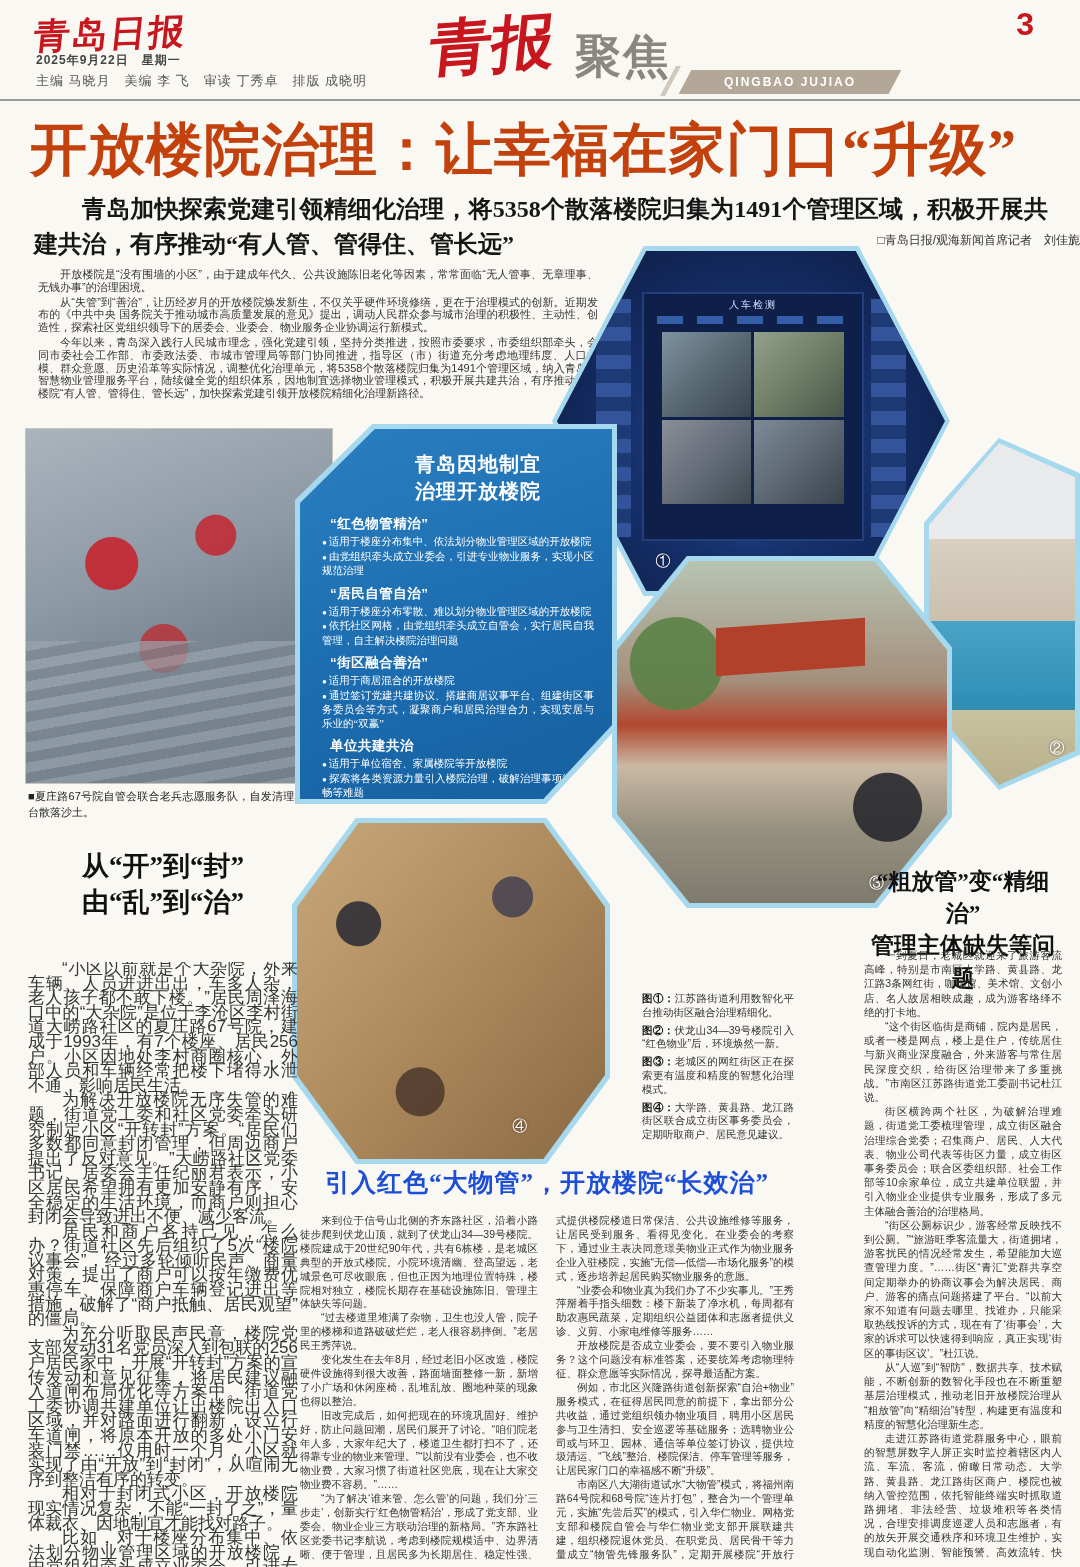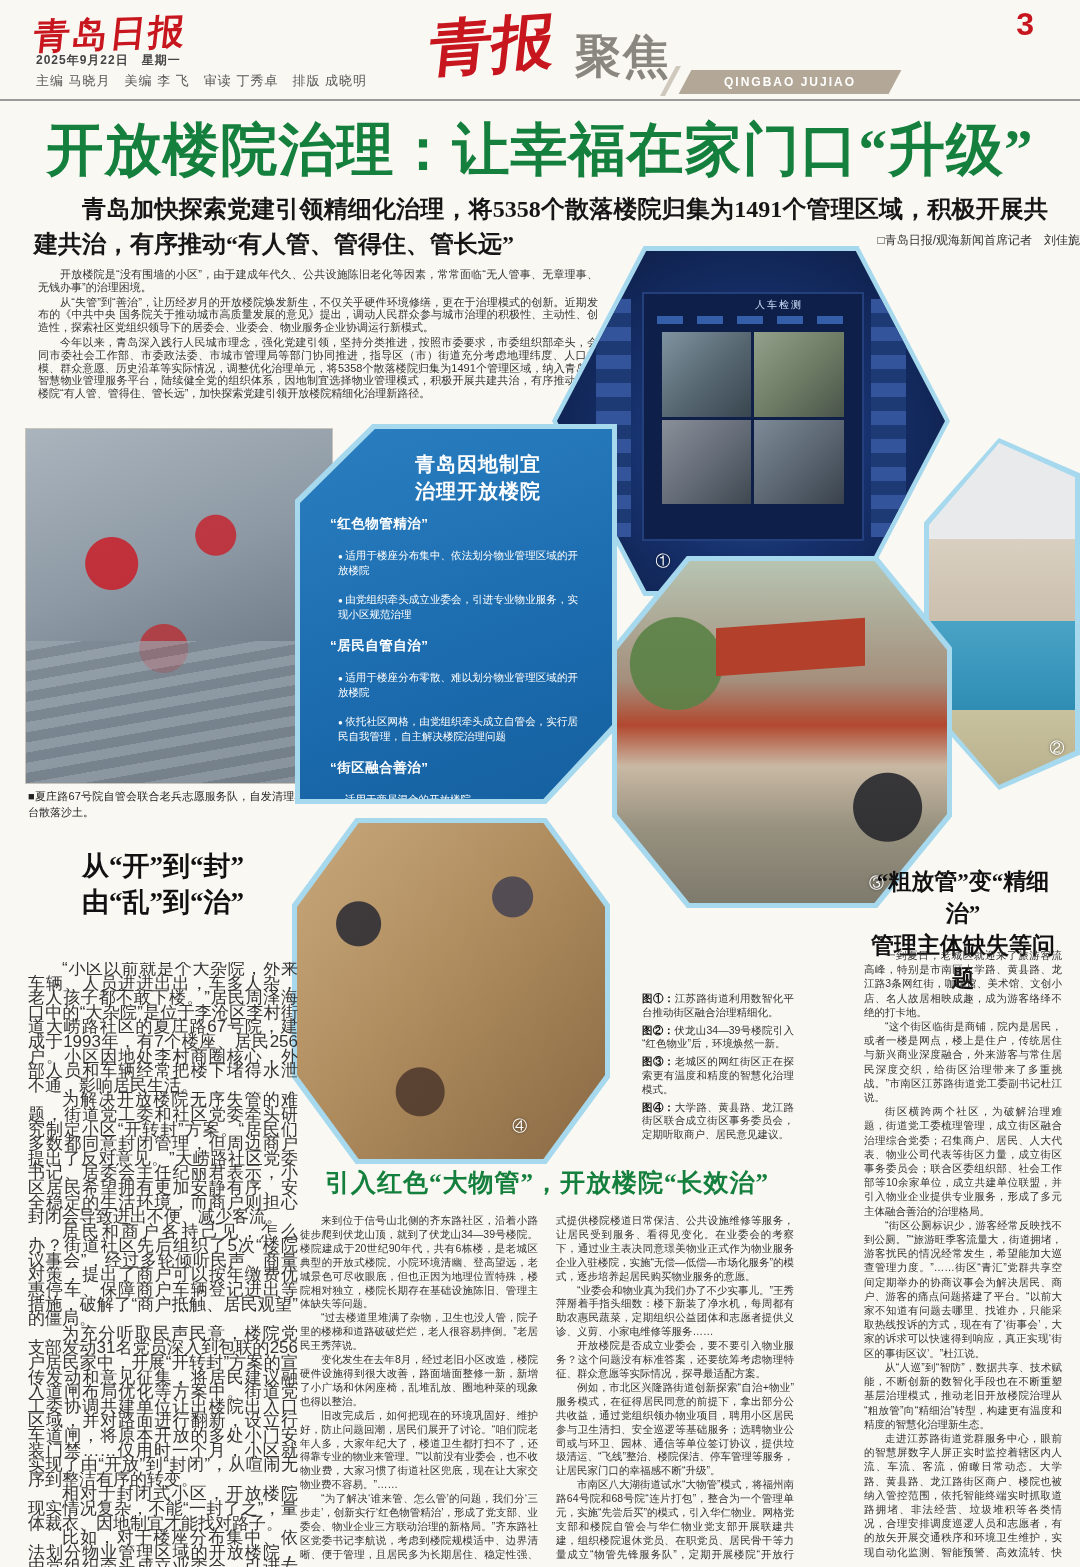--- a/index.html
+++ b/index.html
@@ -31,22 +31,22 @@
     transform:skewX(-28deg);
   }
   .masthead-badge span{
     display:block;transform:skewX(28deg);color:#fff;font-size:12px;font-weight:bold;
     letter-spacing:2px;line-height:24px;text-align:center;
   }
   .masthead-slash{position:absolute;left:238px;top:54px;width:34px;height:30px;border-left:5px solid #cfc8bc;transform:skewX(-28deg);}
   .pageno{position:absolute;right:46px;top:6px;font-size:32px;font-weight:bold;color:#c8161e;}
   
   .headline{
-    position:absolute;left:30px;top:114px;width:1020px;text-align:center;
-    font-size:57px;font-weight:900;letter-spacing:1px;color:#15803d;
+    position:absolute;left:30px;top:114px;width:1020px;text-align:left;
+    font-size:57px;font-weight:900;letter-spacing:1px;color:#c2410c;
     font-family:"Liberation Serif", serif;line-height:1.25;
   }
   .subhead{
     position:absolute;left:34px;top:192px;width:1014px;
     font-size:24px;font-weight:bold;color:#161616;line-height:1.45;text-align:justify;
     text-indent:2em;font-family:"Liberation Serif", serif;
   }
   .byline{position:absolute;left:0;top:232px;width:1080px;text-align:right;font-size:12px;color:#333;}
   
   .intro{
@@ -61,21 +61,21 @@
     position:absolute;color:#fff;font-size:15px;line-height:1;z-index:5;
     text-shadow:0 0 3px rgba(0,0,0,.6);
   }
   
   .hex-screen{left:552px;top:246px;width:398px;height:350px;background:#a6d8ee;
     clip-path:polygon(23% 0,77% 0,100% 50%,77% 100%,23% 100%,0 50%);}
   .hex-screen .hex-inner{clip-path:polygon(23% 0,77% 0,100% 50%,77% 100%,23% 100%,0 50%);
     background:
       radial-gradient(circle at 50% 55%, #2c5fa8 0%, #16306b 45%, #0c1a3e 100%);}
   .screen-frame{position:absolute;left:22%;top:12%;width:56%;height:72%;background:#0e1f49;border:2px solid #23407c;}
-  .screen-title{position:absolute;left:0;top:4px;width:100%;text-align:center;color:#cfe4ff;font-size:10px;letter-spacing:2px;padding-left:26px;}
+  .screen-title{position:absolute;left:0;top:4px;width:100%;text-align:center;color:#cfe4ff;font-size:10px;letter-spacing:2px;}
   .screen-stats{position:absolute;left:6%;top:22px;width:88%;height:8px;
     background:repeating-linear-gradient(90deg,#3e6fc0 0 26px,transparent 26px 40px);opacity:.8;}
   .feeds{position:absolute;left:8%;top:38px;width:84%;height:calc(86% - 38px);display:grid;grid-template-columns:1fr 1fr;grid-template-rows:1fr 1fr;gap:3px;}
   .feed{background:linear-gradient(135deg,#7f93a0,#55656f 55%,#394650);}
   .feed:nth-child(2){background:linear-gradient(135deg,#93a08b,#6c7a63 55%,#49544a);}
   .feed:nth-child(3){background:linear-gradient(135deg,#8a8f99,#626a75 55%,#3f4751);}
   .feed:nth-child(4){background:linear-gradient(135deg,#7e8a97,#596470 55%,#39424c);}
   .sidecol{position:absolute;top:14%;width:9%;height:70%;
     background:repeating-linear-gradient(180deg,#33549b 0 14px,#1d3a74 14px 28px);}
   .sidecol.l{left:10%;} .sidecol.r{right:10%;}
@@ -91,21 +91,21 @@
     background:repeating-linear-gradient(170deg,#9aa5ae 0 10px,#7c8791 10px 20px);opacity:.7;}
   
   .hex-info{left:295px;top:424px;width:322px;height:380px;background:#a6d8ee;
     clip-path:polygon(24% 0,100% 0,100% 80%,78% 100%,0 100%,0 20%);}
   .hex-info .hex-inner{clip-path:polygon(24% 0,100% 0,100% 80%,78% 100%,0 100%,0 20%);
     background:linear-gradient(160deg,#2a7fc0,#1b6bae 60%,#15609f);}
   .info-content{position:absolute;inset:0;padding:20px 18px 0 22px;color:#fff;overflow:hidden;}
   .info-title{text-align:center;font-size:20px;font-weight:900;line-height:1.35;margin:2px 0 10px 40px;letter-spacing:1px;}
   .info-sec{margin-bottom:7px;}
   .info-sec-title{font-size:13.5px;font-weight:900;margin:6px 0 2px 8px;letter-spacing:.5px;}
-  .info-sec li{font-size:10.5px;line-height:13.5px;list-style:none;text-align:justify;margin:16px;}
+  .info-sec li{font-size:10.5px;line-height:13.5px;list-style:none;text-align:justify;margin:0;font-family:Liberation Serif, serif;}
   .info-sec ul{margin:0;padding:0;}
   .info-sec li:before{content:"● ";font-size:8px;}
   
   .hex-pool{left:924px;top:438px;width:156px;height:352px;background:#a6d8ee;
     clip-path:polygon(0 24%,48% 0,100% 10%,100% 90%,48% 100%,0 76%);}
   .hex-pool .hex-inner{clip-path:polygon(0 24%,48% 0,100% 10%,100% 90%,48% 100%,0 76%);
     background:linear-gradient(180deg,#e9eaec 0%,#e9eaec 28%,#d9d0c1 28%,#cbbfae 52%,#49a3c6 52%,#2f8db4 78%,#c9c29f 78%,#b8b08c 100%);}
   
   .hex-street{left:612px;top:556px;width:340px;height:352px;background:#a6d8ee;
     clip-path:polygon(22% 0,78% 0,100% 26%,100% 74%,78% 100%,22% 100%,0 74%,0 26%);}
@@ -132,21 +132,21 @@
   .figcaps b{font-weight:900;color:#111;}
   .art-h-left{
     position:absolute;left:30px;top:848px;width:266px;text-align:center;
     font-size:27px;font-weight:900;line-height:1.35;color:#111;font-family:"Liberation Serif", serif;
   }
   .col-left{position:absolute;left:28px;top:926px;width:270px;height:614px;overflow:hidden;
     font-size:17px;line-height:14.6px;text-align:justify;color:#333;margin-top:36px;}
   .col-left p,.col-mid p,.col-right p{margin:0;text-indent:2em;}
   .art-h-mid{
     position:absolute;left:300px;top:1166px;width:494px;text-align:center;
-    font-size:25px;font-weight:900;color:#15803d;font-family:"Liberation Serif", serif;letter-spacing:1px;
+    font-size:25px;font-weight:900;color:#1d4ed8;font-family:"Liberation Serif", serif;letter-spacing:1px;
   }
   .col-mid{position:absolute;top:1214px;width:238px;height:346px;overflow:hidden;
     font-size:10.5px;line-height:13.9px;text-align:justify;color:#333;}
   .col-mid.c1{left:300px;} .col-mid.c2{left:556px;}
   .art-h-right{
     position:absolute;left:862px;top:866px;width:202px;text-align:center;
     font-size:23px;font-weight:900;line-height:1.4;color:#111;font-family:"Liberation Serif", serif;
   }
   .col-right{position:absolute;left:864px;top:948px;width:198px;height:612px;overflow:hidden;
     font-size:10.5px;line-height:14.2px;text-align:justify;color:#333;}

